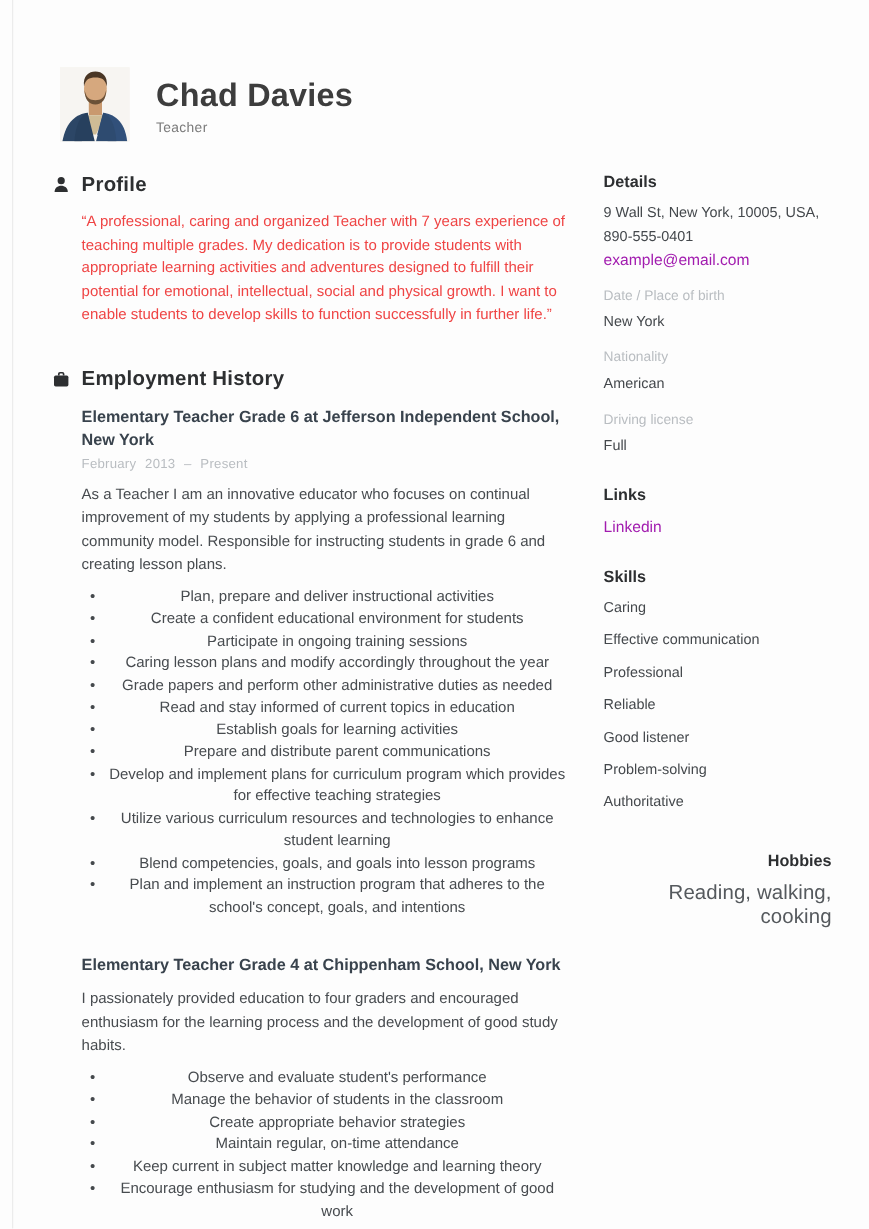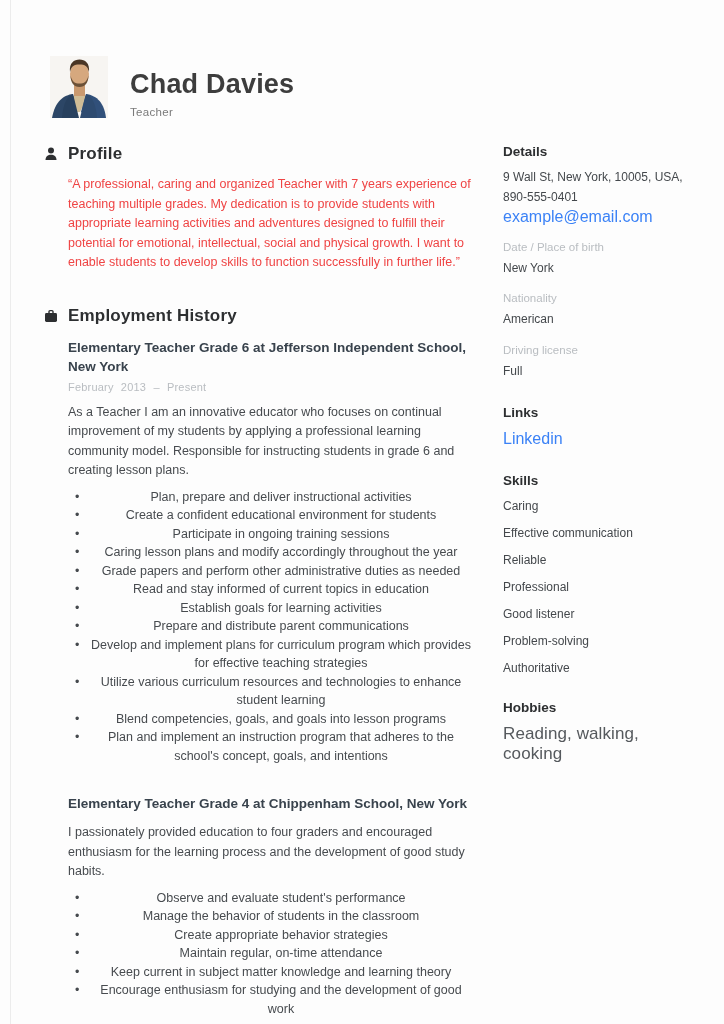--- a/index.html
+++ b/index.html
@@ -5,21 +5,21 @@
   * { margin:0; padding:0; box-sizing:border-box; }
   html,body { background:#fbfbfb; }
   body { font-family:"Liberation Sans","DejaVu Sans",sans-serif; color:#45494d; }
   .page {
     position:relative; width:724px; height:1024px; background:#fdfdfd;
     overflow:hidden; margin:0;
   }
   .fold-line { position:absolute; left:10px; top:0; bottom:0; width:1px; background:#ececec; }
 
   
-  .header { display:flex; align-items:flex-end; padding:56px 0 0 50px; }
+  .header { display:flex; align-items:center; padding:56px 0 0 50px; }
   .photo { width:58px; height:62px; background:#f6f4f1; overflow:hidden; flex:0 0 auto; }
   .id-block { margin-left:22px; padding-top:4px; }
   .name { font-size:27px; font-weight:700; color:#3d3d3d; letter-spacing:.2px; line-height:1.1; }
   .role { font-size:11.5px; color:#7a7a7a; margin-top:6px; letter-spacing:.3px; }
 
   
   .content { display:flex; margin-top:26px; }
   .left-col { margin-left:48px; width:424px; }
   .right-col { width:190px; margin-left:31px; }
 
@@ -42,21 +42,21 @@
   }
   ul.bullets li::before {
     content:"•"; position:absolute; left:7px; top:0; color:#45494d; font-size:12.5px;
   }
 
   
   h3.side-title { font-size:13.5px; font-weight:700; color:#2d2f31; margin-bottom:9px; }
   .side-text { font-size:12px; line-height:19.5px; color:#44484c; }
   .side-label { font-size:11.5px; color:#b9bdc1; margin-top:14px; margin-bottom:6px; }
   .side-value { font-size:12px; color:#44484c; line-height:19.5px; }
-  a.side-link { color:#3b82f6; text-decoration:none; font-size:16px; line-height:19.5px; display:inline-block; }
+  a.side-link { color:#a21caf; text-decoration:none; font-size:13px; line-height:19.5px; display:inline-block; }
   .side-section { margin-top:24px; }
   ul.skills { list-style:none; }
   ul.skills li { font-size:12px; color:#44484c; line-height:19px; margin-bottom:8px; }
   .hobbies-text { font-size:17px; color:#55595d; letter-spacing:.1px; }
 </style>
 </head>
 <body>
 
 <div class="page">
   <div class="fold-line"></div>
@@ -169,28 +169,28 @@
       <div class="side-section">
         <h3 class="side-title">Links</h3>
         <a href="#" class="side-link">Linkedin</a>
       </div>
 
       <div class="side-section">
         <h3 class="side-title">Skills</h3>
         <ul class="skills">
           <li>Caring</li>
           <li>Effective communication</li>
+          <li>Professional</li>
           <li>Reliable</li>
-          <li>Professional</li>
           <li>Good listener</li>
           <li>Problem-solving</li>
           <li>Authoritative</li>
         </ul>
       </div>
 
-      <div class="side-section" style="margin-top:22px;">
+      <div class="side-section" style="margin-top:32px;text-align:right;">
         <h3 class="side-title">Hobbies</h3>
         <div class="hobbies-text">Reading, walking, cooking</div>
       </div>
 
     </div>
   </div>
 </div>
 
 </body></html>

